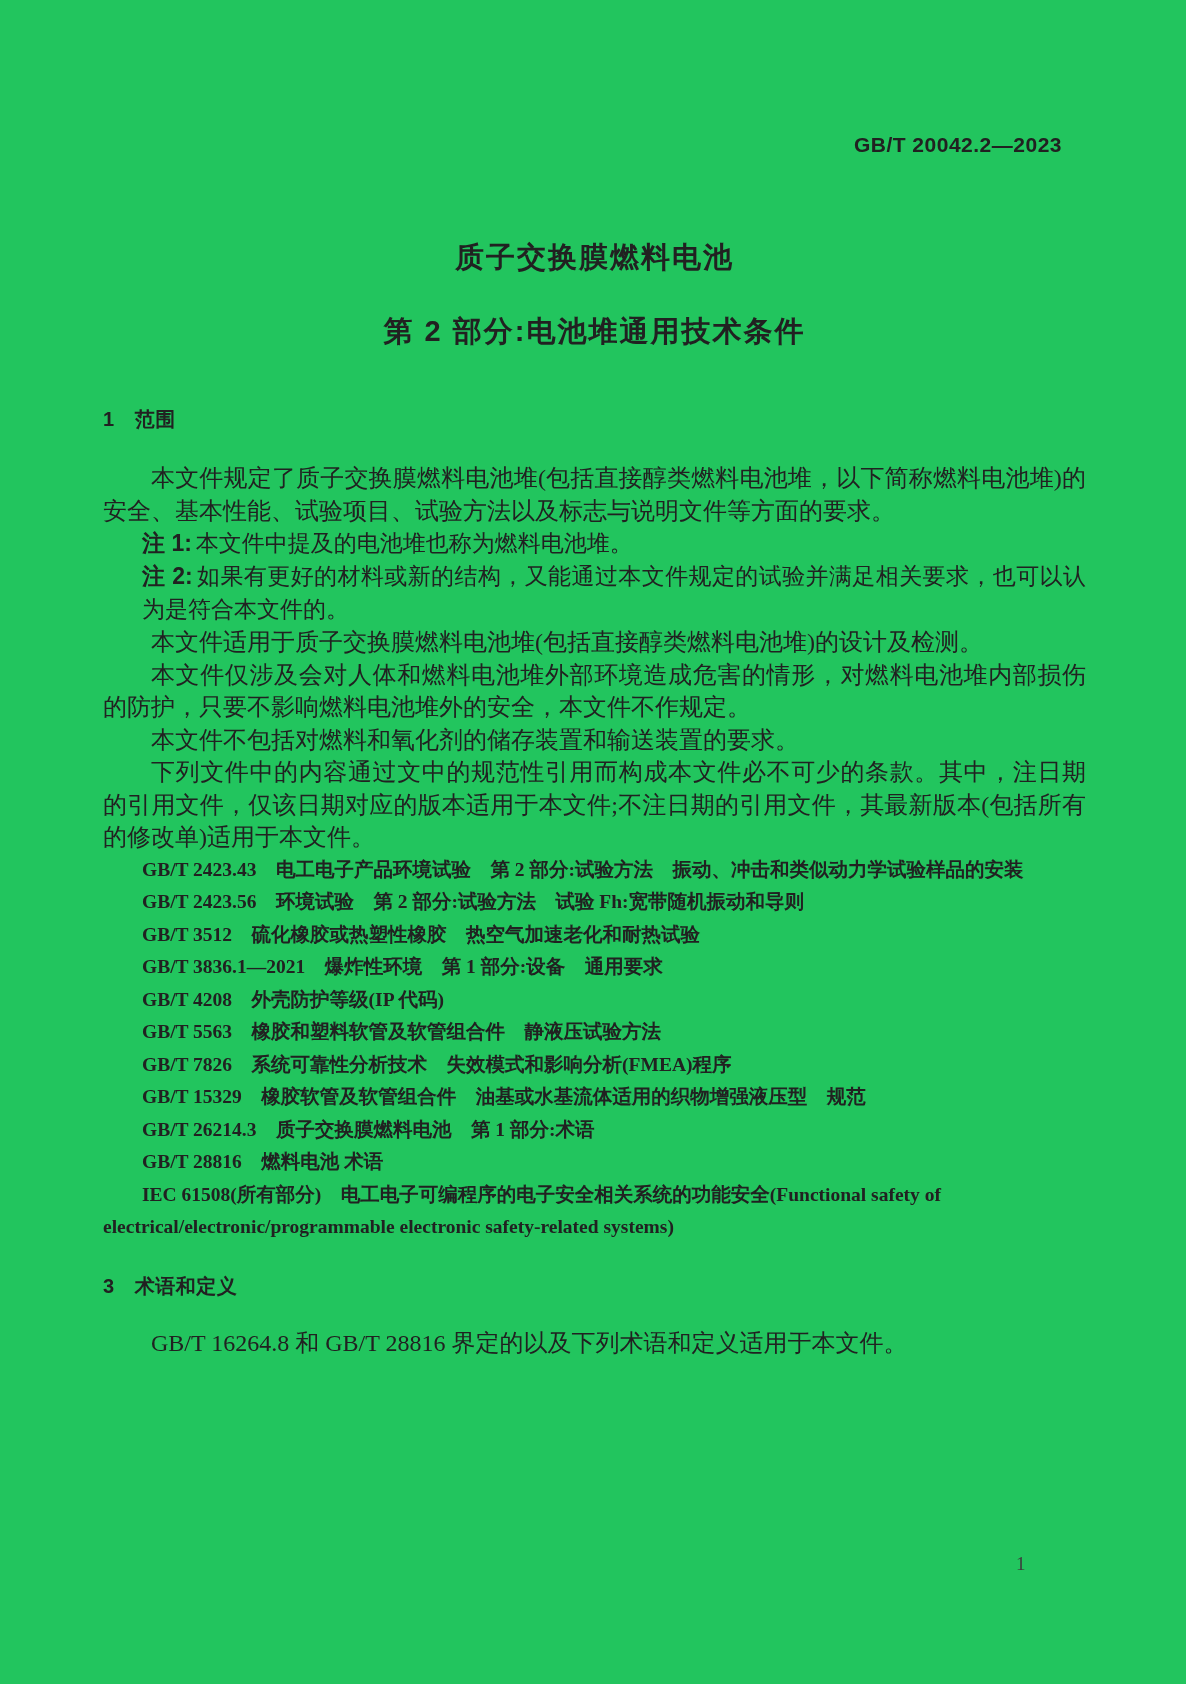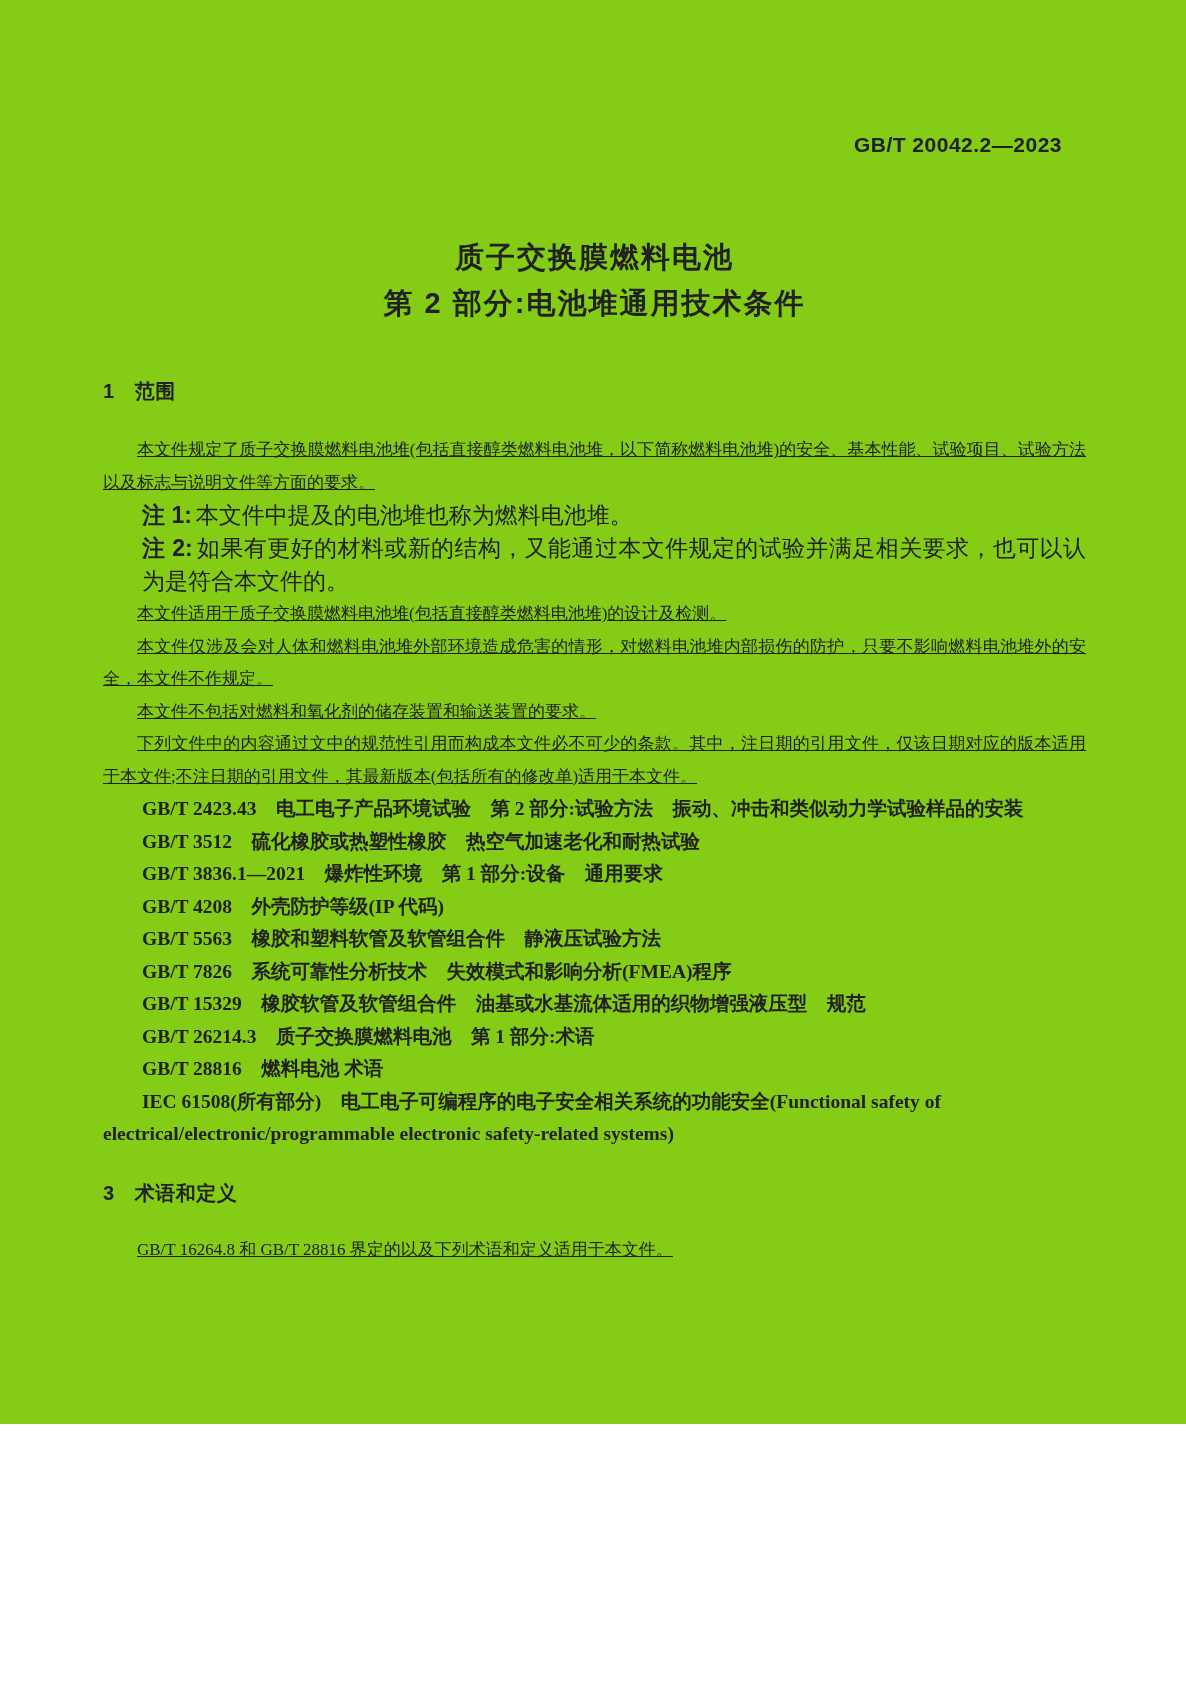--- a/index.html
+++ b/index.html
@@ -3,22 +3,22 @@
 <meta charset="utf-8">
 <style>
   html, body {
     margin: 0;
     padding: 0;
     background: #ffffff;
   }
   .page {
     position: relative;
     width: 1186px;
-    height: 1424px;
-    background: #84cc16;
+    height: 1684px;
+    background: #22c55e;
     color: #212121;
     overflow: hidden;
     font-family: "Liberation Serif", "DejaVu Serif", serif;
   }
   .content {
     padding: 132px 100px 0 103px;
   }
   
   .doc-header {
     text-align: right;
@@ -35,41 +35,40 @@
   
   .doc-title {
     margin: 76px 0 0 0;
     text-align: center;
     font-family: "Liberation Sans", "DejaVu Sans", sans-serif;
     font-weight: 700;
     font-size: 29px;
     line-height: 46px;
     letter-spacing: 2px;
   }
-  .doc-title .title-line { display: block; }
+  .doc-title .title-line { display: block; margin-top: 28px; }
   
   .sec-heading {
     font-family: "Liberation Sans", "DejaVu Sans", sans-serif;
     font-weight: 700;
     font-size: 20px;
     line-height: 30px;
     margin: 30px 0 26px 0;
     letter-spacing: 0.5px;
   }
   .sec-heading.first { margin-top: 50px; margin-bottom: 28px; }
   .sec-heading.terms { margin-top: 27px; }
   .sec-num { margin-right: 20px; }
   
   .body-para {
     margin: 0;
-    font-size: 17px;
+    font-size: 24px;
     line-height: 32.5px;
     text-indent: 2em;
     text-align: justify;
-    text-decoration: underline;
   }
   
   .note {
     margin: 0;
     padding-left: 39px;
     font-size: 23px;
     line-height: 33px;
     text-align: justify;
   }
   .note-label {
@@ -121,20 +120,21 @@
         <span class="note-label">注 2:</span><span>如果有更好的材料或新的结构，又能通过本文件规定的试验并满足相关要求，也可以认为是符合本文件的。</span>
       </p>
       <p class="body-para">本文件适用于质子交换膜燃料电池堆(包括直接醇类燃料电池堆)的设计及检测。</p>
       <p class="body-para">本文件仅涉及会对人体和燃料电池堆外部环境造成危害的情形，对燃料电池堆内部损伤的防护，只要不影响燃料电池堆外的安全，本文件不作规定。</p>
       <p class="body-para">本文件不包括对燃料和氧化剂的储存装置和输送装置的要求。</p>
     </section>
 
     <section>
       <p class="body-para">下列文件中的内容通过文中的规范性引用而构成本文件必不可少的条款。其中，注日期的引用文件，仅该日期对应的版本适用于本文件;不注日期的引用文件，其最新版本(包括所有的修改单)适用于本文件。</p>
       <p class="ref-item">GB/T 2423.43　电工电子产品环境试验　第 2 部分:试验方法　振动、冲击和类似动力学试验样品的安装</p>
+      <p class="ref-item">GB/T 2423.56　环境试验　第 2 部分:试验方法　试验 Fh:宽带随机振动和导则</p>
       <p class="ref-item">GB/T 3512　硫化橡胶或热塑性橡胶　热空气加速老化和耐热试验</p>
       <p class="ref-item">GB/T 3836.1—2021　爆炸性环境　第 1 部分:设备　通用要求</p>
       <p class="ref-item">GB/T 4208　外壳防护等级(IP 代码)</p>
       <p class="ref-item">GB/T 5563　橡胶和塑料软管及软管组合件　静液压试验方法</p>
       <p class="ref-item">GB/T 7826　系统可靠性分析技术　失效模式和影响分析(FMEA)程序</p>
       <p class="ref-item">GB/T 15329　橡胶软管及软管组合件　油基或水基流体适用的织物增强液压型　规范</p>
       <p class="ref-item">GB/T 26214.3　质子交换膜燃料电池　第 1 部分:术语</p>
       <p class="ref-item">GB/T 28816　燃料电池 术语</p>
       <p class="ref-item">IEC 61508(所有部分)　电工电子可编程序的电子安全相关系统的功能安全(Functional safety of electrical/electronic/programmable electronic safety-related systems)</p>
     </section>

